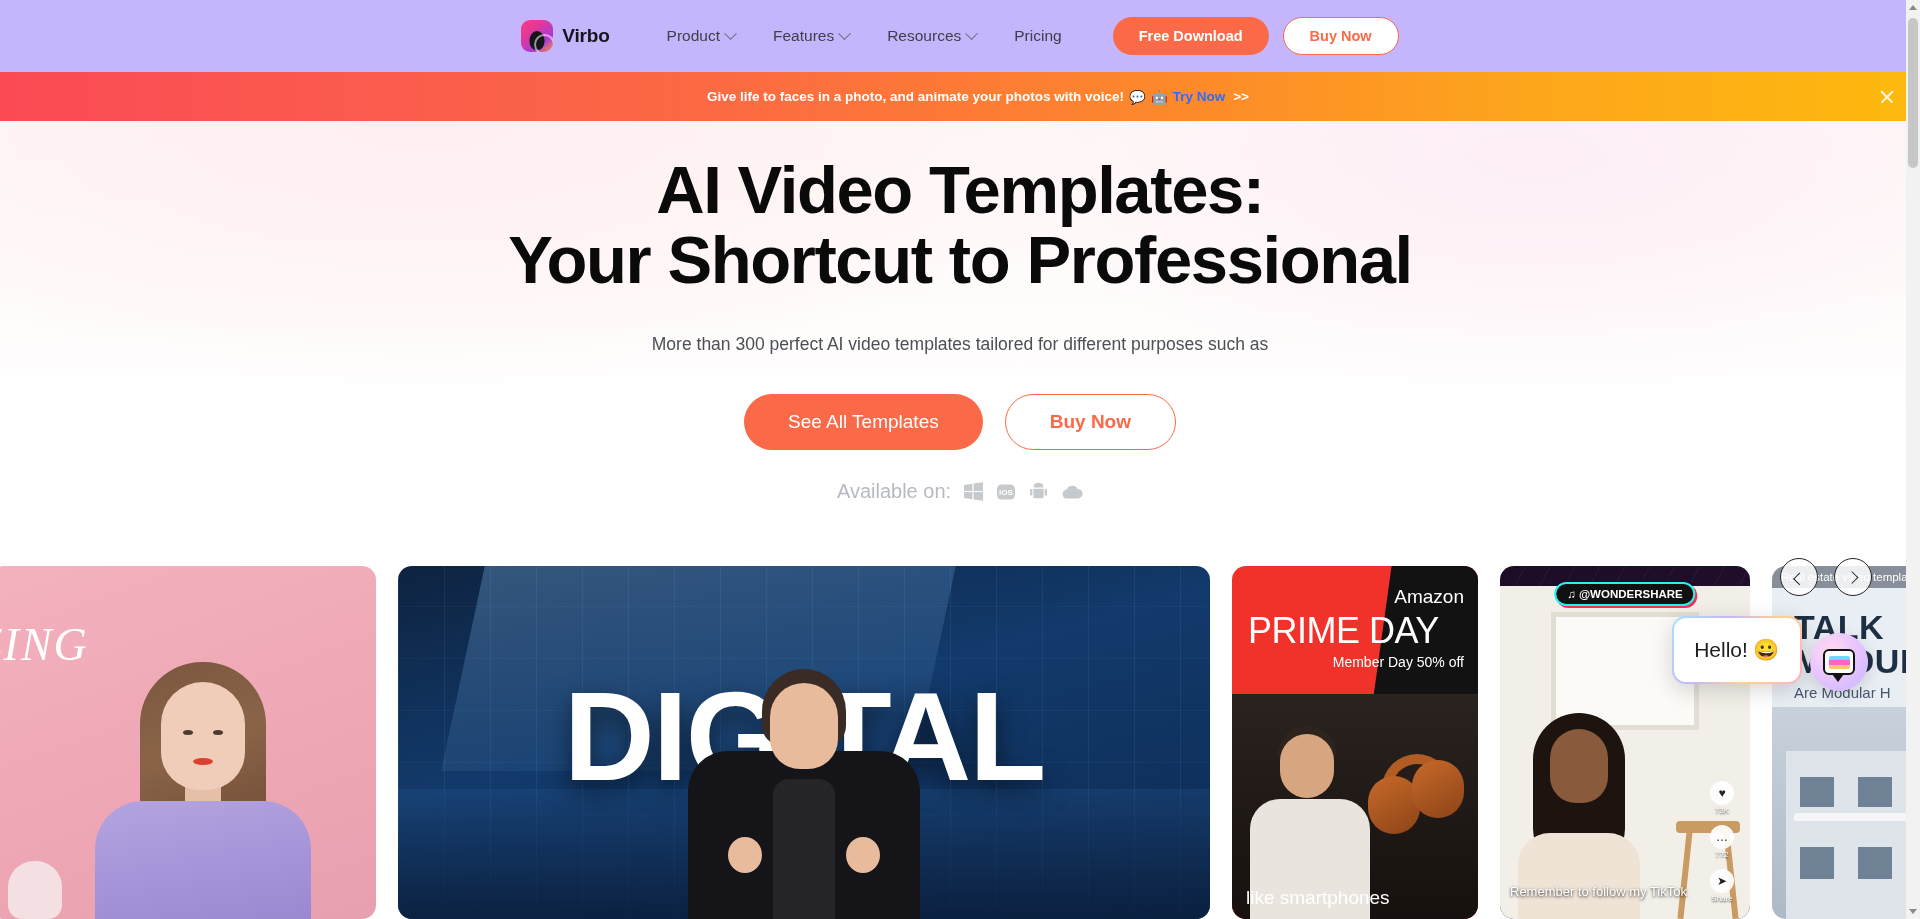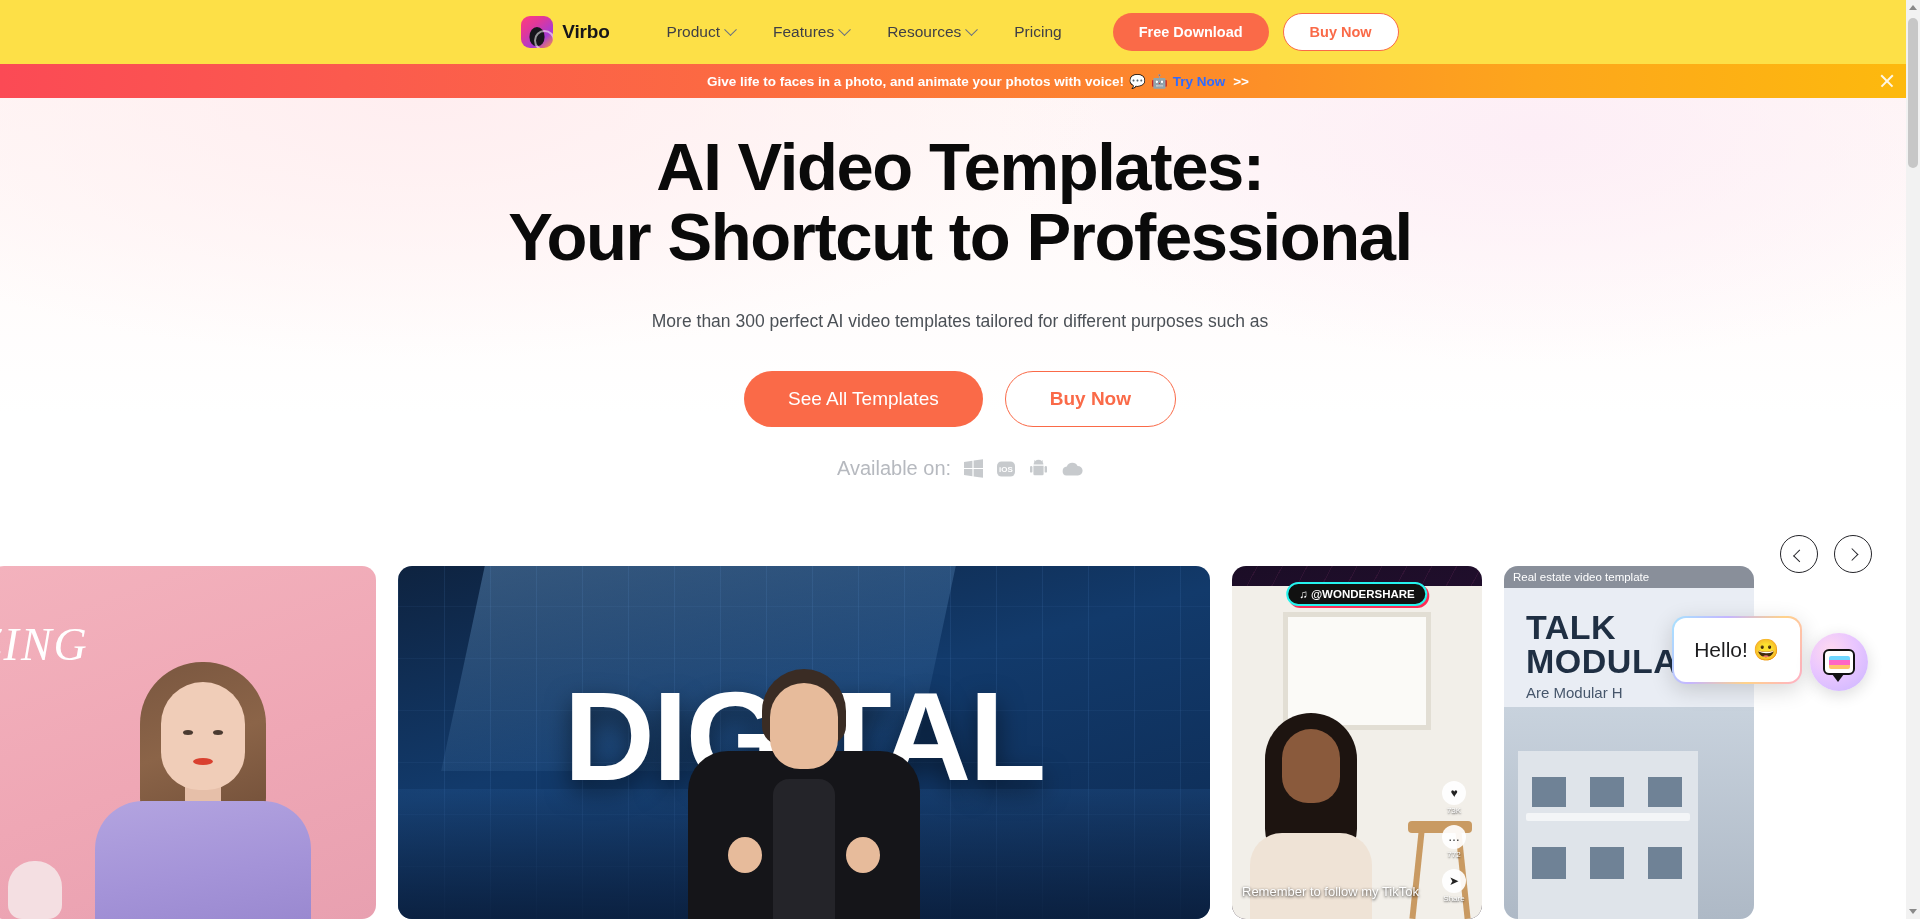--- a/index.html
+++ b/index.html
@@ -5,26 +5,26 @@
   * { margin:0; padding:0; box-sizing:border-box; }
   html, body { width:1920px; height:919px; overflow:hidden; }
   body {
     font-family: "Liberation Sans", sans-serif;
     background:#ffffff;
     position:relative;
   }
 
   
   .navbar {
-    height:64px;
+    height:72px;
     display:flex;
     align-items:center;
     justify-content:center;
     gap:0;
-    background:#fde047;
+    background:#c4b5fd;
     position:relative;
     z-index:40;
   }
   .nav-inner { display:flex; align-items:center; gap:0; }
   .brand { display:flex; align-items:center; gap:9px; margin-right:38px; }
   .brand-logo {
     width:32px; height:32px; border-radius:9px;
     background:linear-gradient(140deg,#ff3d7f 0%,#e0389b 35%,#a83bd4 70%,#ff9a3c 100%);
     position:relative; overflow:hidden;
     display:flex; align-items:flex-end; justify-content:center;
@@ -57,21 +57,21 @@
   }
   .btn-buy-nav {
     margin-left:14px;
     background:#fff; color:#fa6a48; font-size:14.5px; font-weight:bold;
     border:1.6px solid #fa6a48; border-radius:22px; padding:10px 26px; cursor:pointer;
     white-space:nowrap;
   }
 
   
   .promo {
-    height:34px; width:100%;
+    height:49px; width:100%;
     background:linear-gradient(90deg,#fb4a55 0%,#fb5a4e 18%,#fc6a42 38%,#fd8a2a 62%,#fda61c 80%,#fdba0d 100%);
     display:flex; align-items:center; justify-content:center;
     position:relative; z-index:35;padding-left:36px;
   }
   .promo-text { font-size:13.5px; font-weight:bold; color:#ffffff; display:flex; align-items:center; gap:5px; }
   .promo-link { color:#2f6bff; font-weight:bold; text-decoration:none; cursor:pointer; }
   .promo-arrows { color:#ffffff; font-weight:bold; margin-left:3px; }
   .promo-close {
     position:absolute; right:24px; top:50%; transform:translateY(-50%);
     width:18px; height:18px; cursor:pointer; opacity:.9;
@@ -449,20 +449,37 @@
       <div class="p-body"></div>
       <div class="p-shirt"></div>
       <div class="p-neck"></div>
       <div class="p-hair"></div>
       <div class="p-face"></div>
       <div class="p-hand l"></div>
       <div class="p-hand r"></div>
     </div>
   </div>
 
+  <div class="card card-prime">
+    <div class="prime-black"></div>
+    <div class="prime-amazon">Amazon</div>
+    <div class="prime-title">PRIME DAY</div>
+    <div class="prime-sub">Member Day 50% off</div>
+    <div class="prime-photo">
+      <div class="prime-man-body"></div>
+      <div class="prime-man-hair"></div>
+      <div class="prime-man-head"></div>
+      <div class="headphone">
+        <div class="hp-band"></div>
+        <div class="hp-cup a"></div>
+        <div class="hp-cup b"></div>
+      </div>
+      <div class="prime-caption">like smartphones</div>
+    </div>
+  </div>
 
   <div class="card card-tiktok">
     <div class="tt-grid"></div>
     <div class="tt-room">
       <div class="tt-shelf"></div>
       <div class="tt-stool">
         <div class="tt-stool-top"></div>
         <div class="tt-leg l"></div>
         <div class="tt-leg r"></div>
       </div>

